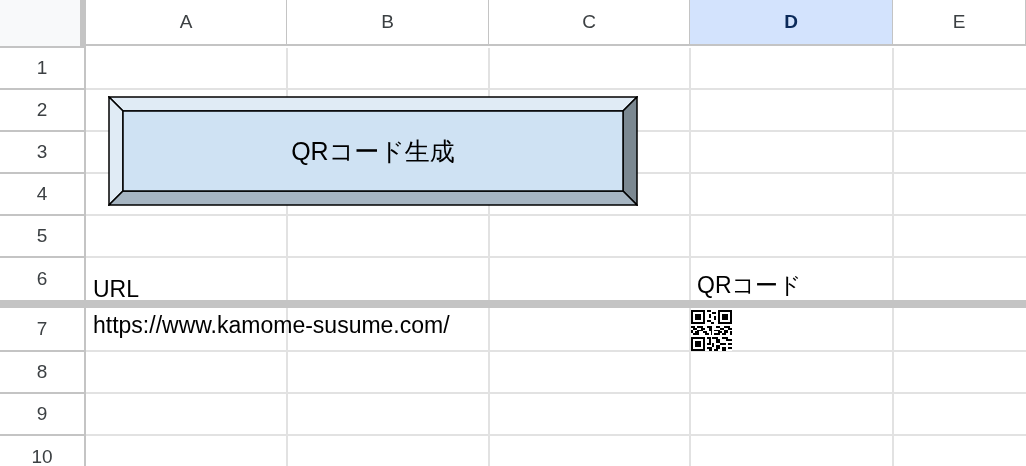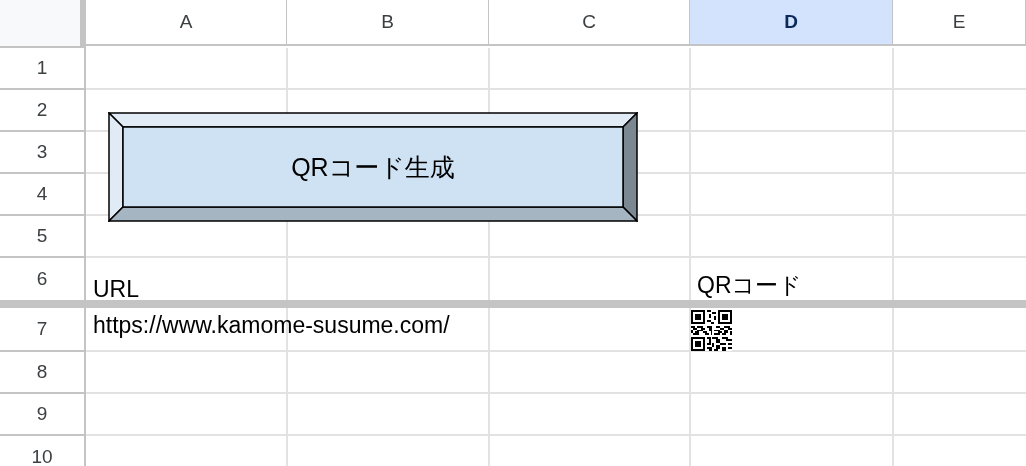--- a/index.html
+++ b/index.html
@@ -29,21 +29,21 @@
     .hline { position: absolute; left: 86px; right: 0; height: 2px; background: #e2e2e2; }
     .vline { position: absolute; width: 2px; background: #e2e2e2; top: 48px; bottom: 0; }
     .freeze {
       position: absolute; left: 0; right: 0; top: 300px; height: 8px; background: #c4c4c4;
     }
     .cell {
       position: absolute; display: flex; align-items: center; padding-left: 7px;
       font-size: 23px; color: #000000; white-space: nowrap; box-sizing: border-box;
     }
     .btn-shape {
-      position: absolute; left: 108px; top: 112px; width: 530px; height: 110px;
+      position: absolute; left: 108px; top: 96px; width: 530px; height: 110px;
       box-sizing: border-box; cursor: pointer;
     }
     .btn-shape svg { position: absolute; left: 0; top: 0; }
     .btn-label {
       position: absolute; left: 0; top: 0; width: 100%; height: 100%;
       display: flex; align-items: center; justify-content: center;
       font-size: 25px; color: #000;
     }
     .qr { position: absolute; left: 691px; top: 310px; width: 41px; height: 41px; }
   </style>

